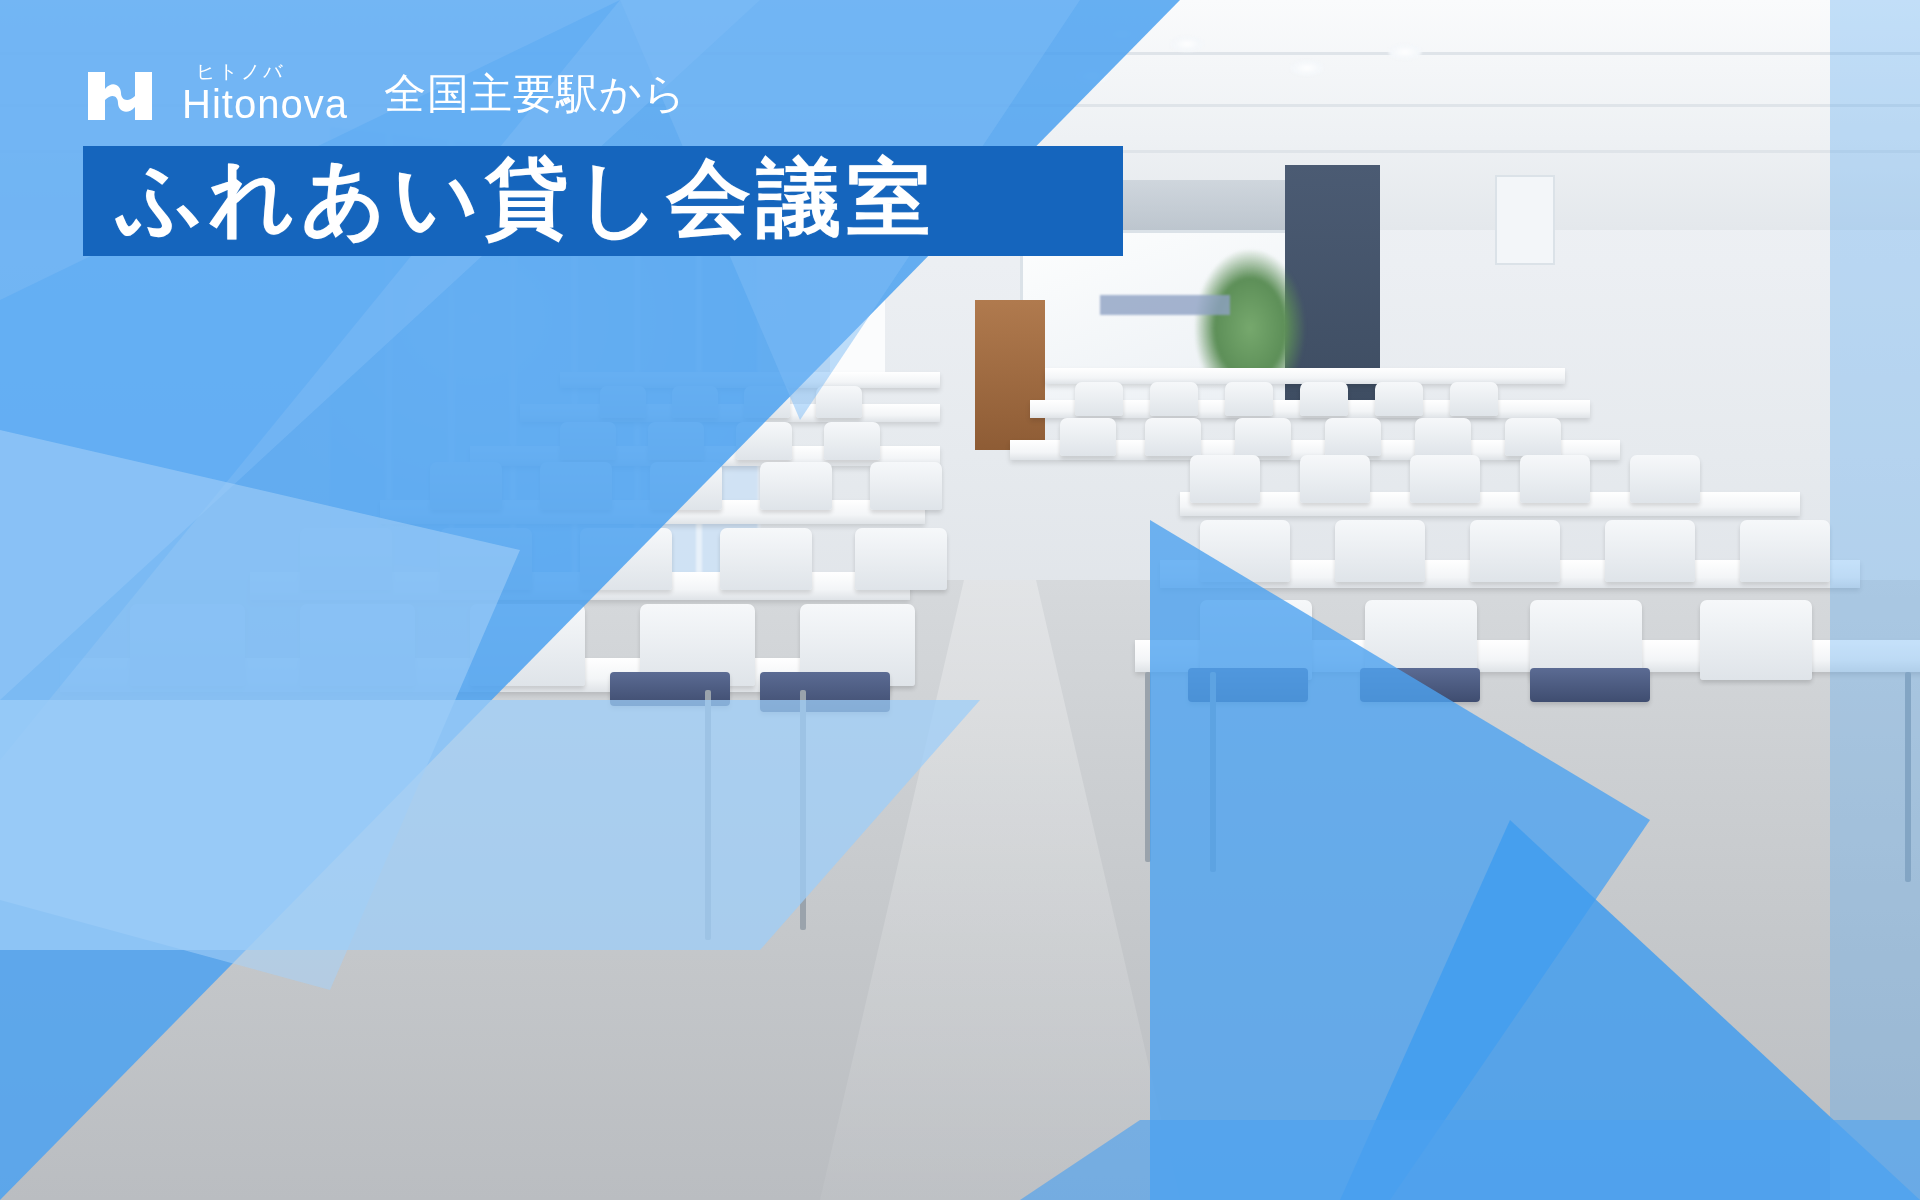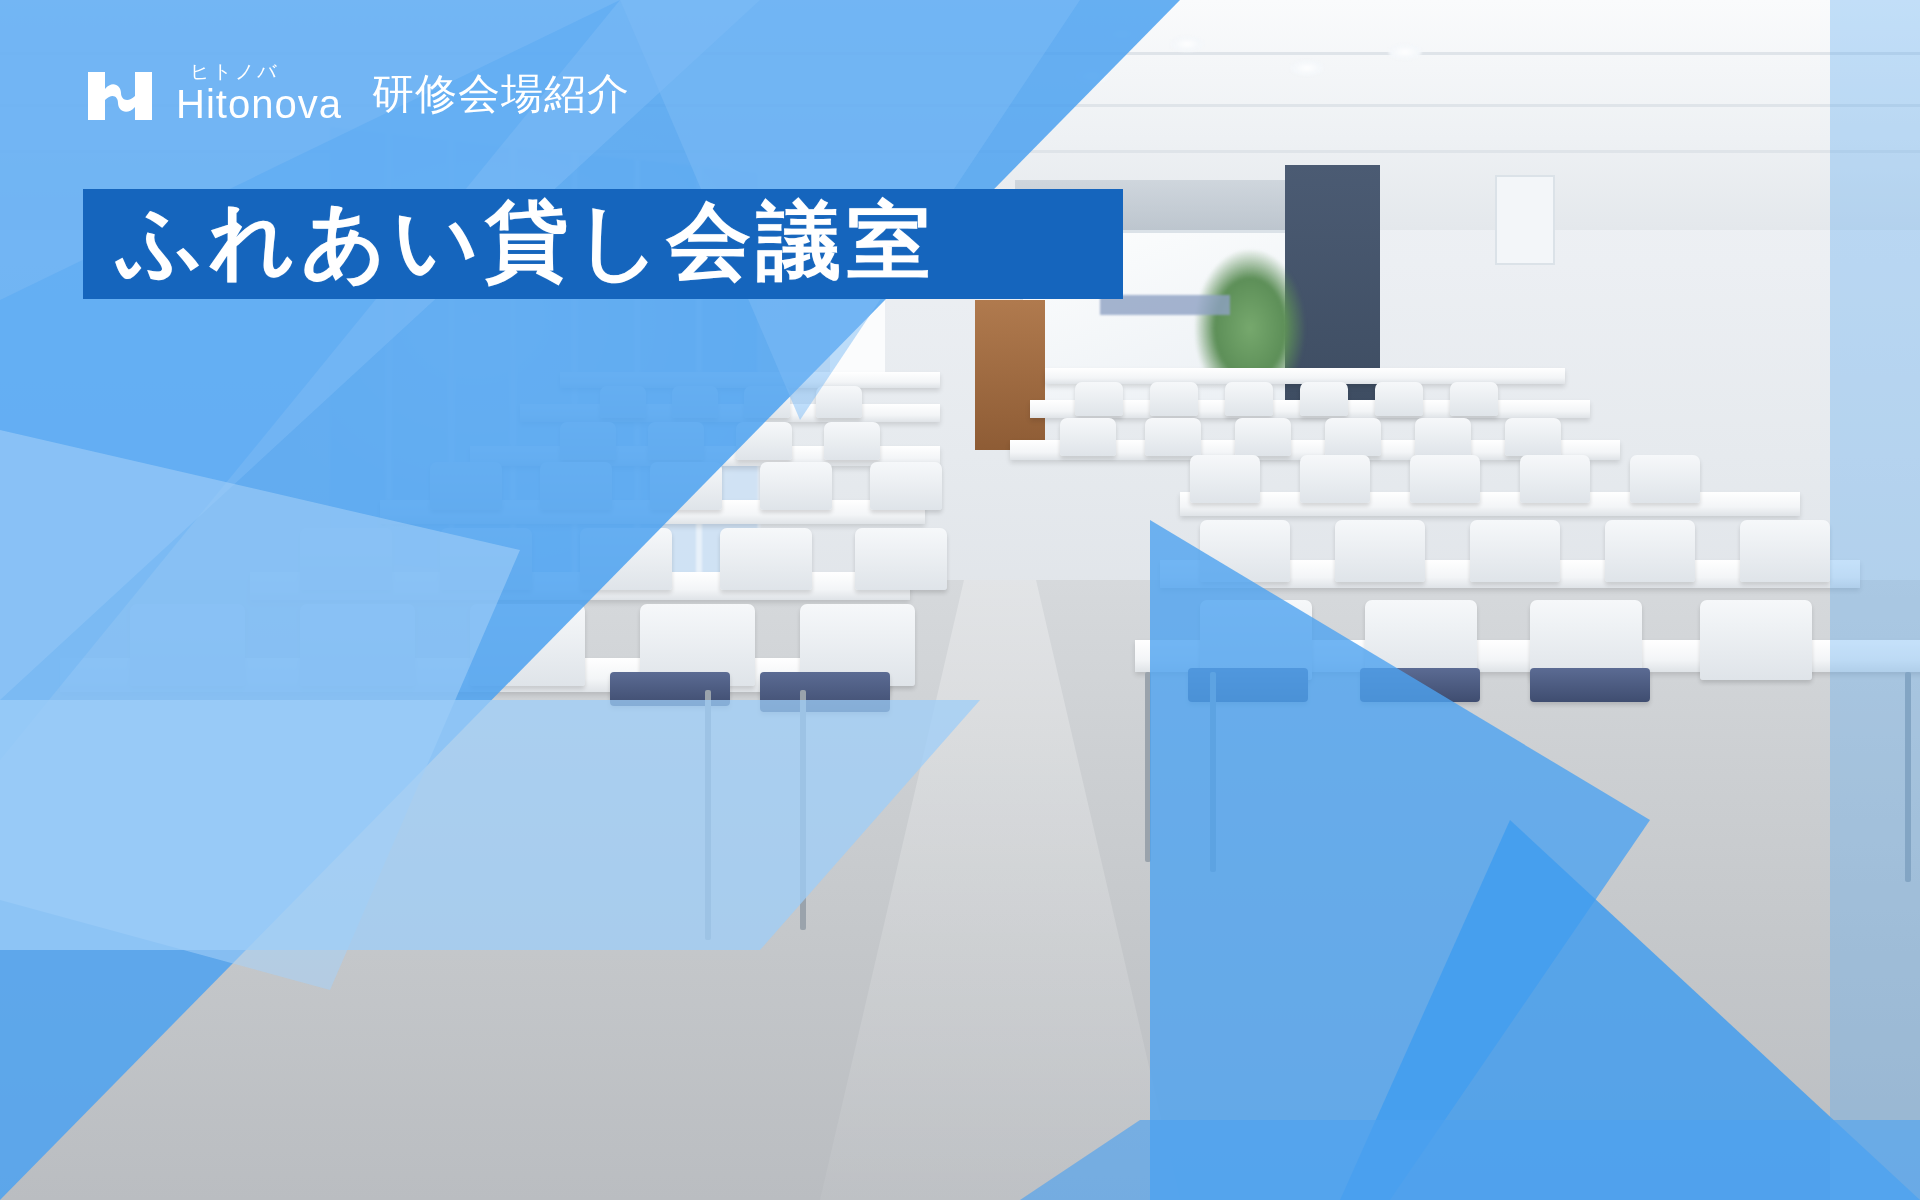--- a/index.html
+++ b/index.html
@@ -107,21 +107,21 @@
   .chair.blue{background:linear-gradient(180deg,#5b6b93,#3f4d70);}
   .leg{position:absolute;background:#9aa3ac;width:6px;border-radius:2px;}
 
   
   .ov{position:absolute;inset:0;}
   .ov span{position:absolute;display:block;}
 
   
   .brandrow{
     position:absolute;left:88px;top:62px;
-    display:flex;align-items:flex-end;gap:8px;
+    display:flex;align-items:flex-end;gap:14px;
     color:#ffffff;
   }
   .logomark{width:64px;height:56px;position:relative;margin-right:16px;}
   .brandwrap{display:flex;flex-direction:column;line-height:1;}
   .ruby{
     font-family:"Liberation Sans","DejaVu Sans",sans-serif;
     font-size:19px;letter-spacing:3px;margin-left:14px;margin-bottom:3px;color:#fff;
   }
   .brandname{
     font-family:"Liberation Sans","DejaVu Sans",sans-serif;
@@ -131,21 +131,20 @@
     font-family:"DejaVu Sans","Liberation Sans",sans-serif;
     font-size:42px;color:#fff;margin-left:22px;letter-spacing:1px;
     align-self:flex-end;padding-bottom:2px;
   }
 
   .titlebar{
     position:absolute;left:83px;top:146px;
     background:#1565bd;
     padding:8px 34px 14px 34px;
     min-width:1040px;
-    margin-top:43px;
   }
   .titlebar .t{
     font-family:"DejaVu Serif","Liberation Serif",serif;
     font-weight:bold;
     font-size:84px;color:#fff;letter-spacing:6px;line-height:1.05;
     white-space:nowrap;
     text-shadow:0 0 1px rgba(255,255,255,.4);
   }
 
   .lead{position:absolute;left:80px;top:806px;}
@@ -320,21 +319,21 @@
         <path d="M47 4 h17 v48 H47z" fill="#ffffff"></path>
         <path d="M17 21 c7 -9 16 -4 16 4 c0 7 7 10 14 3 v11 c-8 9 -17 4 -17 -4 c0 -7 -6 -10 -13 -3 z" fill="#ffffff"></path>
       </svg>
     </div>
 
     <div class="brandwrap">
       <span class="ruby">ヒトノバ</span>
       <span class="brandname">Hitonova</span>
     </div>
 
-    <span class="subhead">研修会場紹介</span>
+    <span class="subhead">全国主要駅から</span>
   </div>
 
   <div class="titlebar">
     <div class="t">ふれあい貸し会議室</div>
   </div>
 
 
 </div>
 
 </body></html>

